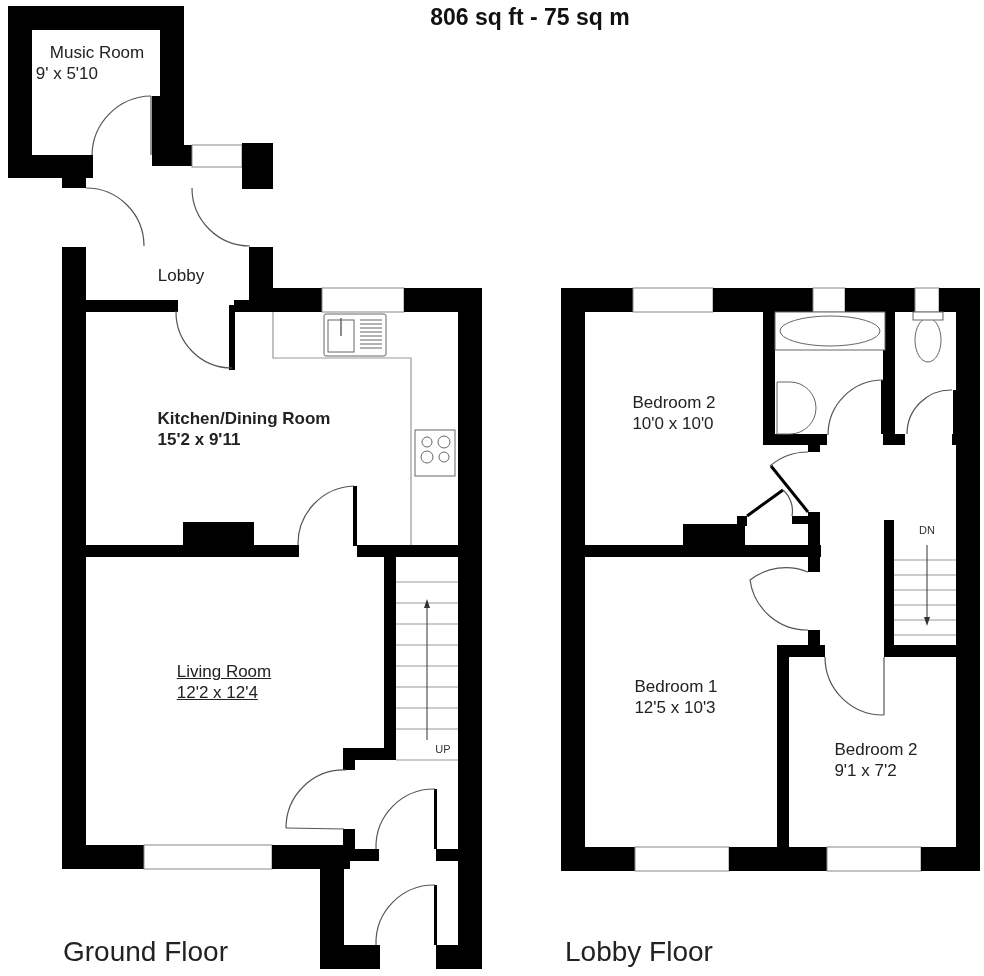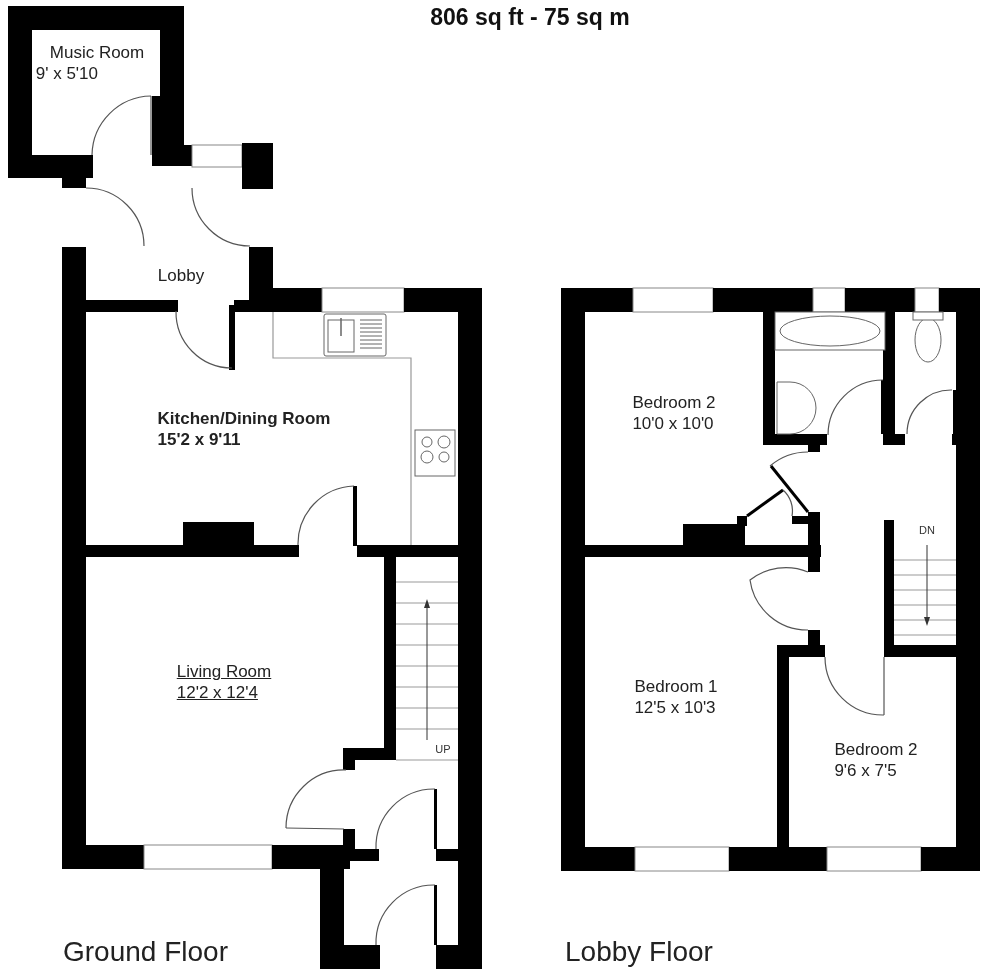--- a/index.html
+++ b/index.html
@@ -235,18 +235,18 @@
 <div class="lbl" style="left:674px; top:392px;">
   <div>Bedroom 2</div>
   <div>10'0 x 10'0</div>
 </div>
 <div class="lbl" style="left:676px; top:676px;">
   <div>Bedroom 1</div>
   <div>12'5 x 10'3</div>
 </div>
 <div class="lbl" style="left:876px; top:739px;">
   <div>Bedroom 2</div>
-  <div>9'6 x 7'5</div>
+  <div>9'1 x 7'2</div>
 </div>
 <div class="stair-text" style="left:927px; top:524px;">DN</div>
 
 <div class="floor" style="left:63px; top:936px;">Ground Floor</div>
 <div class="floor" style="left:565px; top:936px;">Lobby Floor</div>
 
 </body></html>

